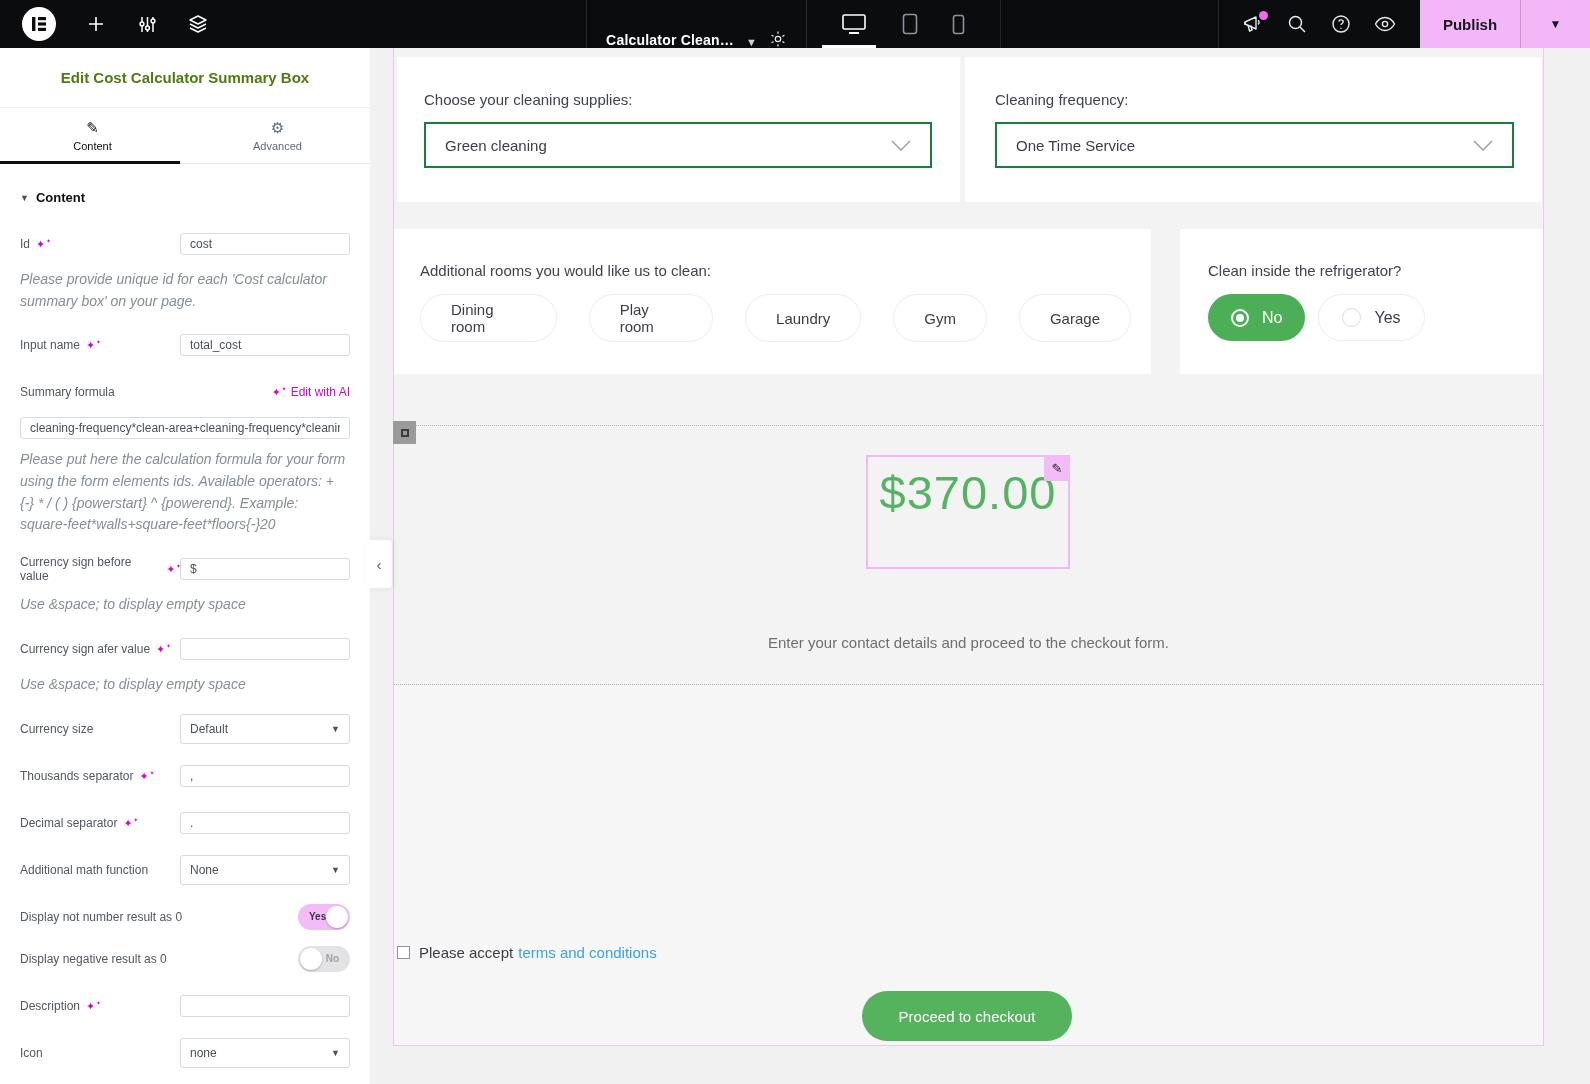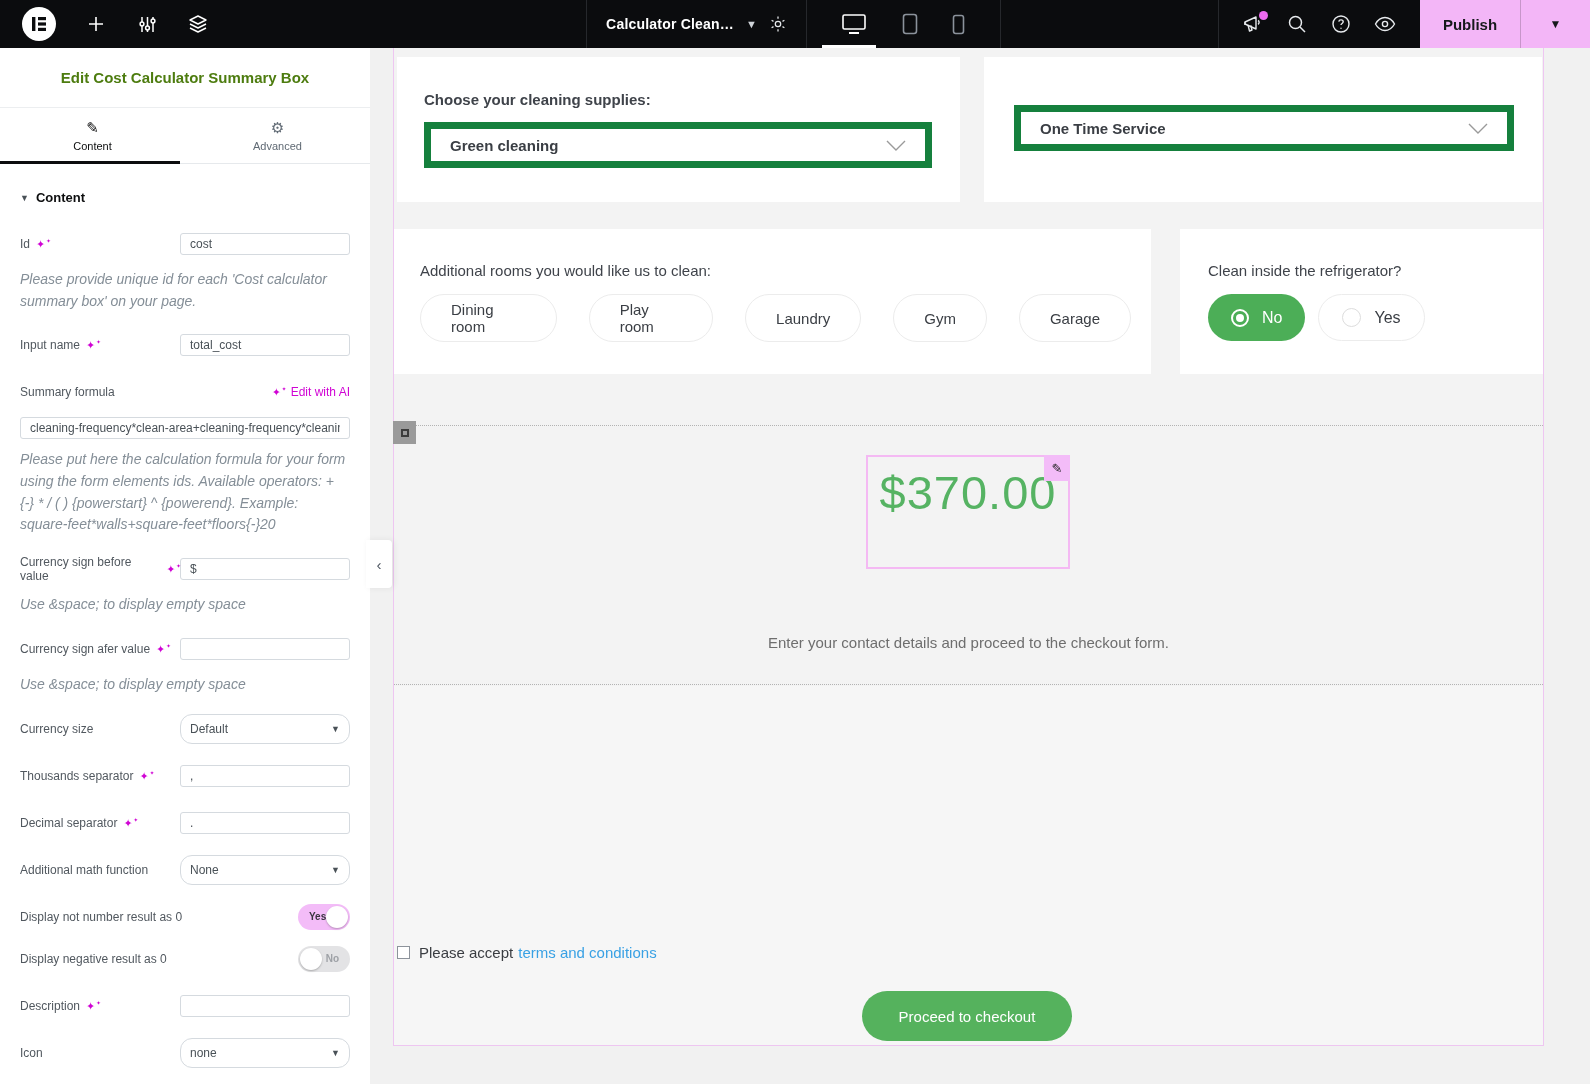--- a/index.html
+++ b/index.html
@@ -6,21 +6,21 @@
   html,body { width:1590px; height:1084px; overflow:hidden; background:#f1f1f1;
     font-family:"Liberation Sans", sans-serif; }
 
   
   .topbar { position:absolute; top:0; left:0; width:1590px; height:48px; background:#0b0c0e; z-index:20; }
   .tb-left { position:absolute; left:0; top:0; height:48px; display:flex; align-items:center; }
   .logo { width:34px; height:34px; border-radius:50%; background:#fff; margin-left:22px;
     display:flex; align-items:center; justify-content:center; }
   .tb-ic { margin-left:29px; display:flex; align-items:center; justify-content:center; width:22px; height:22px; }
   .tb-div { position:absolute; top:0; width:1px; height:48px; background:#26282c; }
-  .tb-doc { position:absolute; left:587px; width:219px; height:48px; display:flex; align-items:center; justify-content:center; gap:12px; }
+  .tb-doc { position:absolute; left:587px; width:219px; height:48px; display:flex; align-items:flex-end; justify-content:center; gap:12px; }
   .tb-title { color:#fff; font-size:14px; font-weight:700; letter-spacing:.2px; }
   .tb-doc .chev { color:#cfd3d8; font-size:11px; }
   .tb-devices { position:absolute; left:806px; width:194px; height:48px; display:flex; align-items:center; justify-content:space-evenly; }
   .dev-underline { position:absolute; bottom:0; left:16px; width:54px; height:3px; background:#fff; }
   .tb-utils { position:absolute; left:1218px; width:202px; height:48px; display:flex; align-items:center; justify-content:space-evenly; }
   .tb-publish { position:absolute; left:1420px; right:0; top:0; bottom:0; background:#f3b6f7; display:flex; align-items:stretch; }
   .pub-main { width:100px; display:flex; align-items:center; justify-content:center; font-size:15px; font-weight:700; color:#17191c; cursor:pointer; }
   .pub-div { width:1px; background:rgba(0,0,0,.18); margin:0; }
   .pub-chev { flex:1; display:flex; align-items:center; justify-content:center; color:#17191c; font-size:12px; cursor:pointer; }
   .dot-badge { position:absolute; width:9px; height:9px; border-radius:50%; background:#ee6bf0; top:10px; margin-left:13px; }
@@ -40,21 +40,21 @@
   .sec-head { display:flex; align-items:center; gap:7px; font-size:13px; font-weight:700; color:#0c0d0e; margin-bottom:24px; cursor:pointer; }
   .sec-head .caret { font-size:9px; color:#495157; }
   .ctl-row { display:flex; align-items:center; justify-content:space-between; margin-bottom:17px; min-height:30px; }
   .ctl-label { font-size:12px; color:#51585f; display:flex; align-items:center; gap:6px; }
   .ai { position:relative; color:#d004d4; font-size:11px; line-height:10px; width:14px; display:inline-block; }
   .ai::after { content:"✦"; position:absolute; font-size:6px; right:-1px; top:-3px; }
   .ctl-input { width:170px; height:22px; border:1px solid #d5dadf; border-radius:3px; padding:0 9px;
     font-size:12px; color:#495157; background:#fff; font-family:"Liberation Sans",sans-serif; outline:none; }
   .ctl-input.full { width:100%; margin-bottom:10px; }
   .ctl-help { font-size:14px; font-style:italic; color:#848e97; line-height:1.55; margin:-7px 4px 18px 0; }
-  .ctl-select { position:relative; width:170px; height:30px; border:1px solid #d5dadf; border-radius:12px;
+  .ctl-select { position:relative; width:170px; height:30px; border:1px solid #d5dadf; border-radius:3px;
     font-size:12px; color:#495157; display:flex; align-items:center; padding:0 9px; cursor:pointer; background:#fff; }
   .ctl-select .sel-arrow { position:absolute; right:9px; font-size:9px; color:#495157; }
   .ai-link { display:flex; align-items:center; gap:5px; color:#d004d4; font-size:12px; cursor:pointer; }
   .stepper { width:48px; height:30px; border:1px solid #d5dadf; border-radius:3px; display:flex; overflow:hidden; }
   .stepper .st-val { flex:1; display:flex; align-items:center; justify-content:center; font-size:12px; color:#495157; }
   .stepper .st-btns { width:17px; background:#f3f4f6; border-left:1px solid #e3e6ea; display:flex; flex-direction:column; align-items:center; justify-content:center; }
   .stepper .st-btns span { font-size:6px; line-height:6px; color:#7b828c; cursor:pointer; }
   .toggle { width:52px; height:26px; border-radius:14px; position:relative; font-size:10px; font-weight:700; cursor:pointer; }
   .toggle .knob { position:absolute; top:2px; width:22px; height:22px; border-radius:50%; background:#fff; box-shadow:0 1px 2px rgba(0,0,0,.25); }
   .toggle.on { background:#f3bcf8; }
@@ -65,25 +65,25 @@
   .toggle.off .t-txt { position:absolute; right:11px; top:7px; color:#9ea1a6; }
   .collapse-handle { position:absolute; left:366px; top:540px; width:26px; height:48px; background:#fff;
     border-radius:0 4px 4px 0; box-shadow:2px 0 6px rgba(0,0,0,.07); display:flex; align-items:center;
     justify-content:center; color:#4d5560; font-size:15px; z-index:15; cursor:pointer; }
 
   
   .preview { position:absolute; left:370px; top:48px; right:0; bottom:0; background:#f1f1f1; }
   .el-section { position:absolute; left:23px; top:0; width:1151px; height:998px; background:#f3f3f3;
     border-left:1px solid #eec6f1; border-right:1px solid #eec6f1; border-bottom:1px solid #eec6f1; }
   .card { background:#fff; }
-  .row1 { position:absolute; left:3px; top:9px; width:1145px; height:145px; display:flex; gap:24px;font-weight:bold; }
+  .row1 { position:absolute; left:3px; top:9px; width:1145px; height:145px; display:flex; gap:5px; }
   .card-a { width:563px; padding:34px 28px 0 27px; }
   .card-b { flex:1; padding:34px 28px 0 30px; }
   .fld-label { font-size:15px; color:#3f434a; }
-  .dropdown { margin-top:14px; height:46px; border:7px solid #15803d; display:flex; align-items:center;
+  .dropdown { margin-top:14px; height:46px; border:2px solid #15803d; display:flex; align-items:center;
     justify-content:space-between; padding:12px 19px; font-size:15px; color:#3a3e44; background:#fff; cursor:pointer; }
   .row2 { position:absolute; left:0; top:181px; width:1149px; height:145px; display:flex; gap:29px; }
   .card-c { width:757px; padding:33px 20px 0 26px; }
   .card-d { flex:1; padding:33px 20px 0 28px; }
   .pills { margin-top:15px; display:flex; gap:32px; }
   .pill { height:48px; border:1px solid #ececec; border-radius:25px; padding:0 30px; display:flex;
     align-items:center; font-size:15px; color:#3a3e44; background:#fff; cursor:pointer; }
   .radio-pill { height:47px; border-radius:25px; display:flex; align-items:center; gap:13px; padding:0 23px; cursor:pointer; }
   .radio-pill.sel { background:#4cae57; color:#fff; }
   .radio-pill.sel .rdo { width:18px; height:18px; border:2px solid #fff; border-radius:50%; display:flex; align-items:center; justify-content:center; }
@@ -387,20 +387,21 @@
       <div class="card card-a">
         <div class="fld-label">Choose your cleaning supplies:</div>
         <div class="dropdown">
           <span>Green cleaning</span>
           <svg width="20" height="11" viewBox="0 0 20 11" fill="none" stroke="#9a9a9a" stroke-width="1.4">
               <path d="M1 1l9 9 9-9"></path>
             </svg>
         </div>
       </div>
       <div class="card card-b">
+        <div class="fld-label">Cleaning frequency:</div>
         <div class="dropdown">
           <span>One Time Service</span>
           <svg width="20" height="11" viewBox="0 0 20 11" fill="none" stroke="#9a9a9a" stroke-width="1.4">
               <path d="M1 1l9 9 9-9"></path>
             </svg>
         </div>
       </div>
     </div>
 
     <div class="row2">

